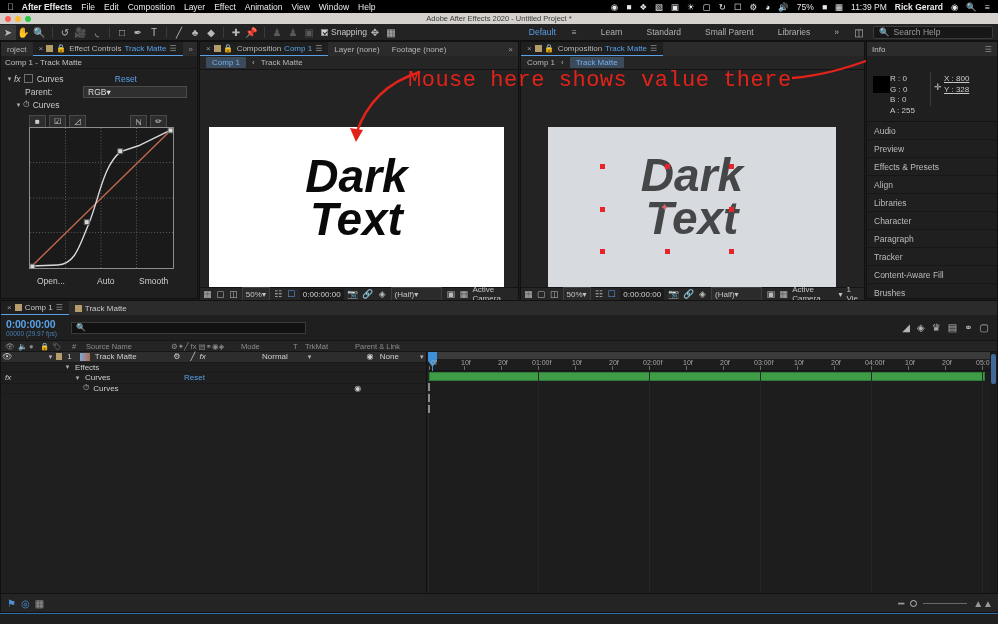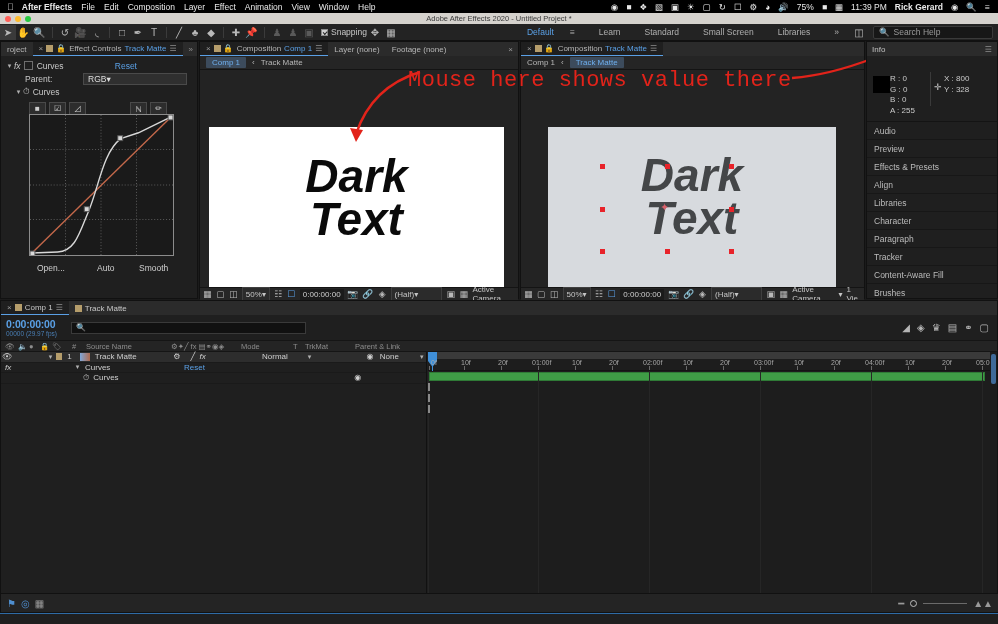--- a/index.html
+++ b/index.html
@@ -216,21 +216,21 @@
     <span>Snapping</span>
   </span>
   <span class="tool">✥</span>
   <span class="tool">▦</span>
 
   <span id="workspaces">
     <span class="ws active">Default</span>
     <span class="ws" style="margin-left:-8px;">≡</span>
     <span class="ws">Learn</span>
     <span class="ws">Standard</span>
-    <span class="ws">Small Screen</span>
+    <span class="ws">Small Parent</span>
     <span class="ws">Libraries</span>
     <span class="ws">»</span>
     <span class="tool">◫</span>
     <span id="searchhelp">
       <span>🔍</span>
       <span>Search Help</span>
     </span>
   </span>
 </div>
 
@@ -243,20 +243,21 @@
       <span class="xb">×</span>
       <span class="swatch"></span>
       <span>🔒</span>
       <span>Effect Controls</span>
       <span class="blue">Track Matte</span>
       <span class="menuicon">☰</span>
     </span>
     <span style="margin-left:auto;padding-right:4px;" class="menuicon">»</span>
   </div>
 
+  <div id="ec-head">Comp 1 - Track Matte</div>
 
   <div id="ec-body">
     <div class="ecrow">
       <span class="tri">▾</span>
       <span style="font-style:italic;margin-right:3px;">fx</span>
       <span class="fxbadge"></span>
       <span style="margin-left:4px;">Curves</span>
       <span class="reset">Reset</span>
     </div>
     <div class="ecrow" style="position:relative;">
@@ -436,21 +437,21 @@
   <div id="info-body">
     <div id="info-swatch"></div>
     <div class="infocol" style="left:23px;top:18px;">
       <div><span>R :</span> <span>0</span></div>
       <div><span>G :</span> <span>0</span></div>
       <div><span>B :</span> <span>0</span></div>
       <div><span>A :</span> <span>255</span></div>
     </div>
     <div style="position:absolute;left:63px;top:16px;width:1px;height:34px;background:#3a3a3a;"></div>
     <div style="position:absolute;left:67px;top:26px;color:#c9c9c9;font-size:9px;">✛</div>
-    <div class="infocol" style="left:77px;top:18px;">
+    <div class="infocol" style="left:77px;top:18px;text-decoration:underline;">
       <div><span>X :</span> <span>800</span></div>
       <div><span>Y :</span> <span>328</span></div>
     </div>
   </div>
   <div class="dockitem">Audio</div>
   <div class="dockitem">Preview</div>
   <div class="dockitem">Effects &amp; Presets</div>
   <div class="dockitem">Align</div>
   <div class="dockitem">Libraries</div>
   <div class="dockitem">Character</div>
@@ -523,20 +524,25 @@
       <span style="width:30px;font-style:italic;">fx</span>
       <span style="width:30px;"></span>
       <span style="width:52px;padding-left:6px;">Normal</span>
       <span class="tri">▾</span>
       <span style="width:56px;"></span>
       <span style="width:14px;">◉</span>
       <span style="width:40px;">None</span>
       <span class="tri">▾</span>
     </div>
 
+    <div class="lrow">
+      <span style="width:62px;"></span>
+      <span class="tri">▾</span>
+      <span style="padding-left:3px;">Effects</span>
+    </div>
     <div class="lrow">
       <span style="width:4px;"></span>
       <span style="font-style:italic;width:18px;">fx</span>
       <span style="width:50px;"></span>
       <span class="tri">▾</span>
       <span style="padding-left:3px;width:102px;">Curves</span>
       <span class="blue">Reset</span>
     </div>
     <div class="lrow">
       <span style="width:82px;"></span>

